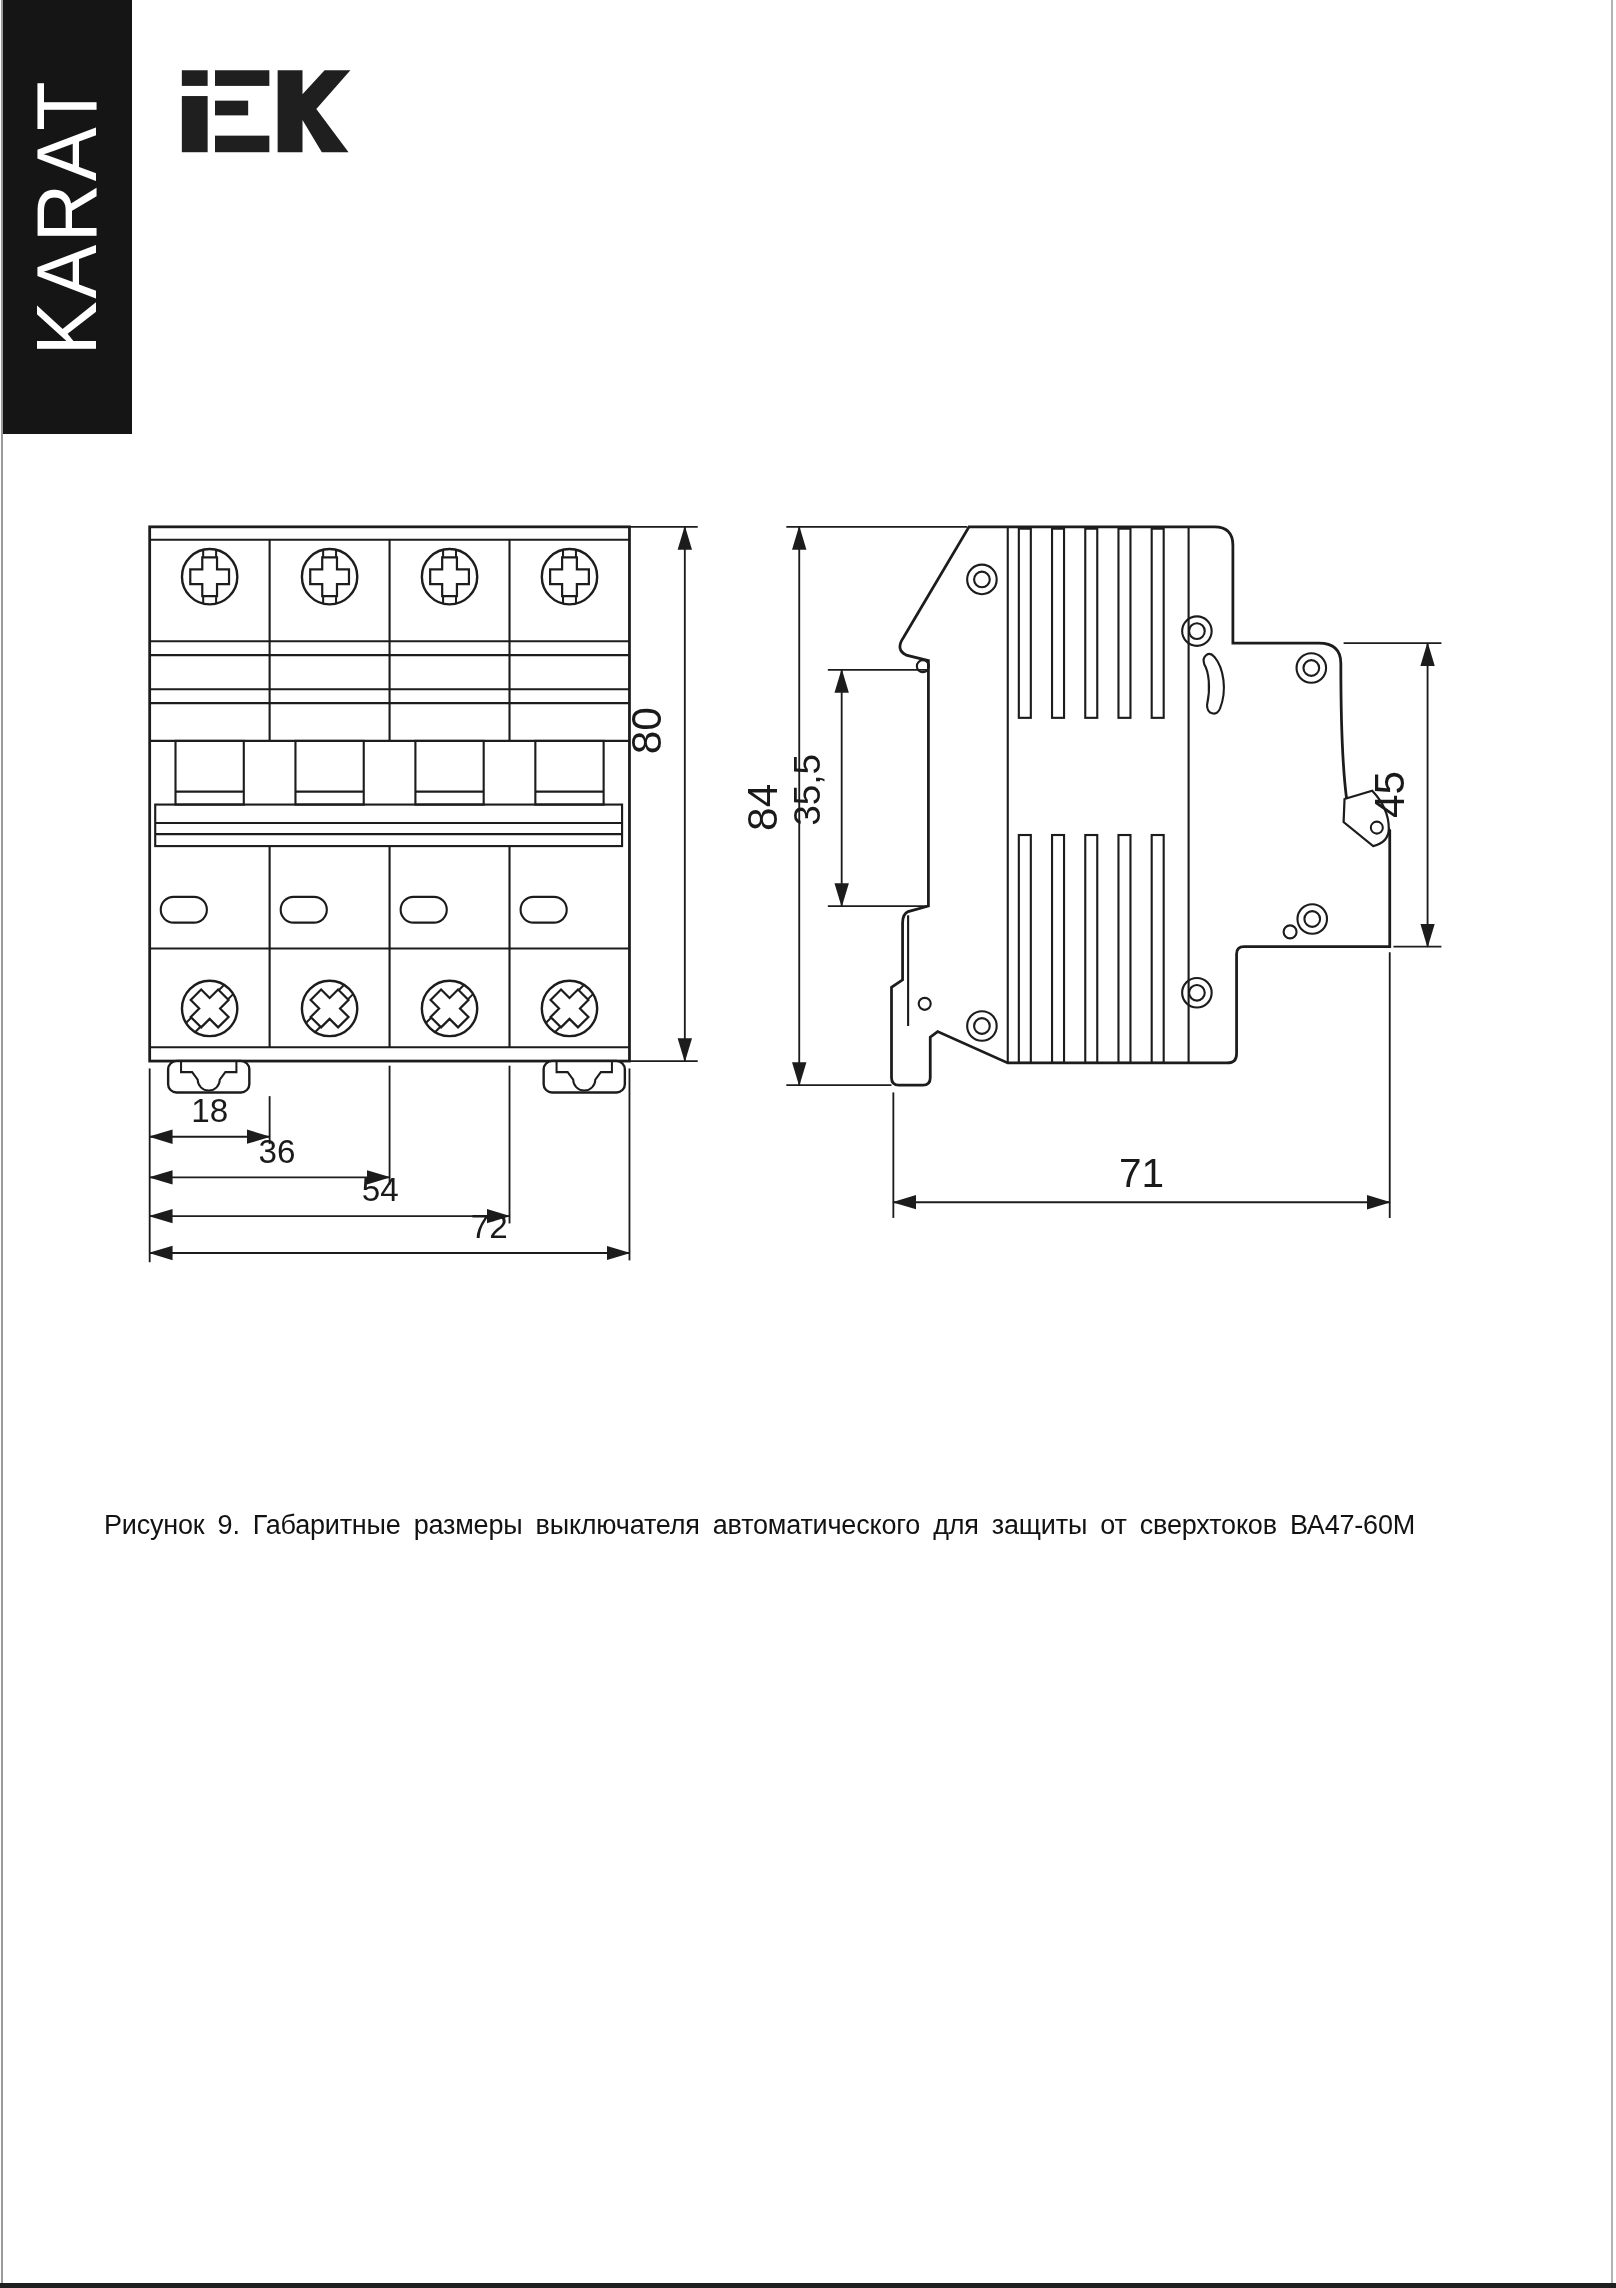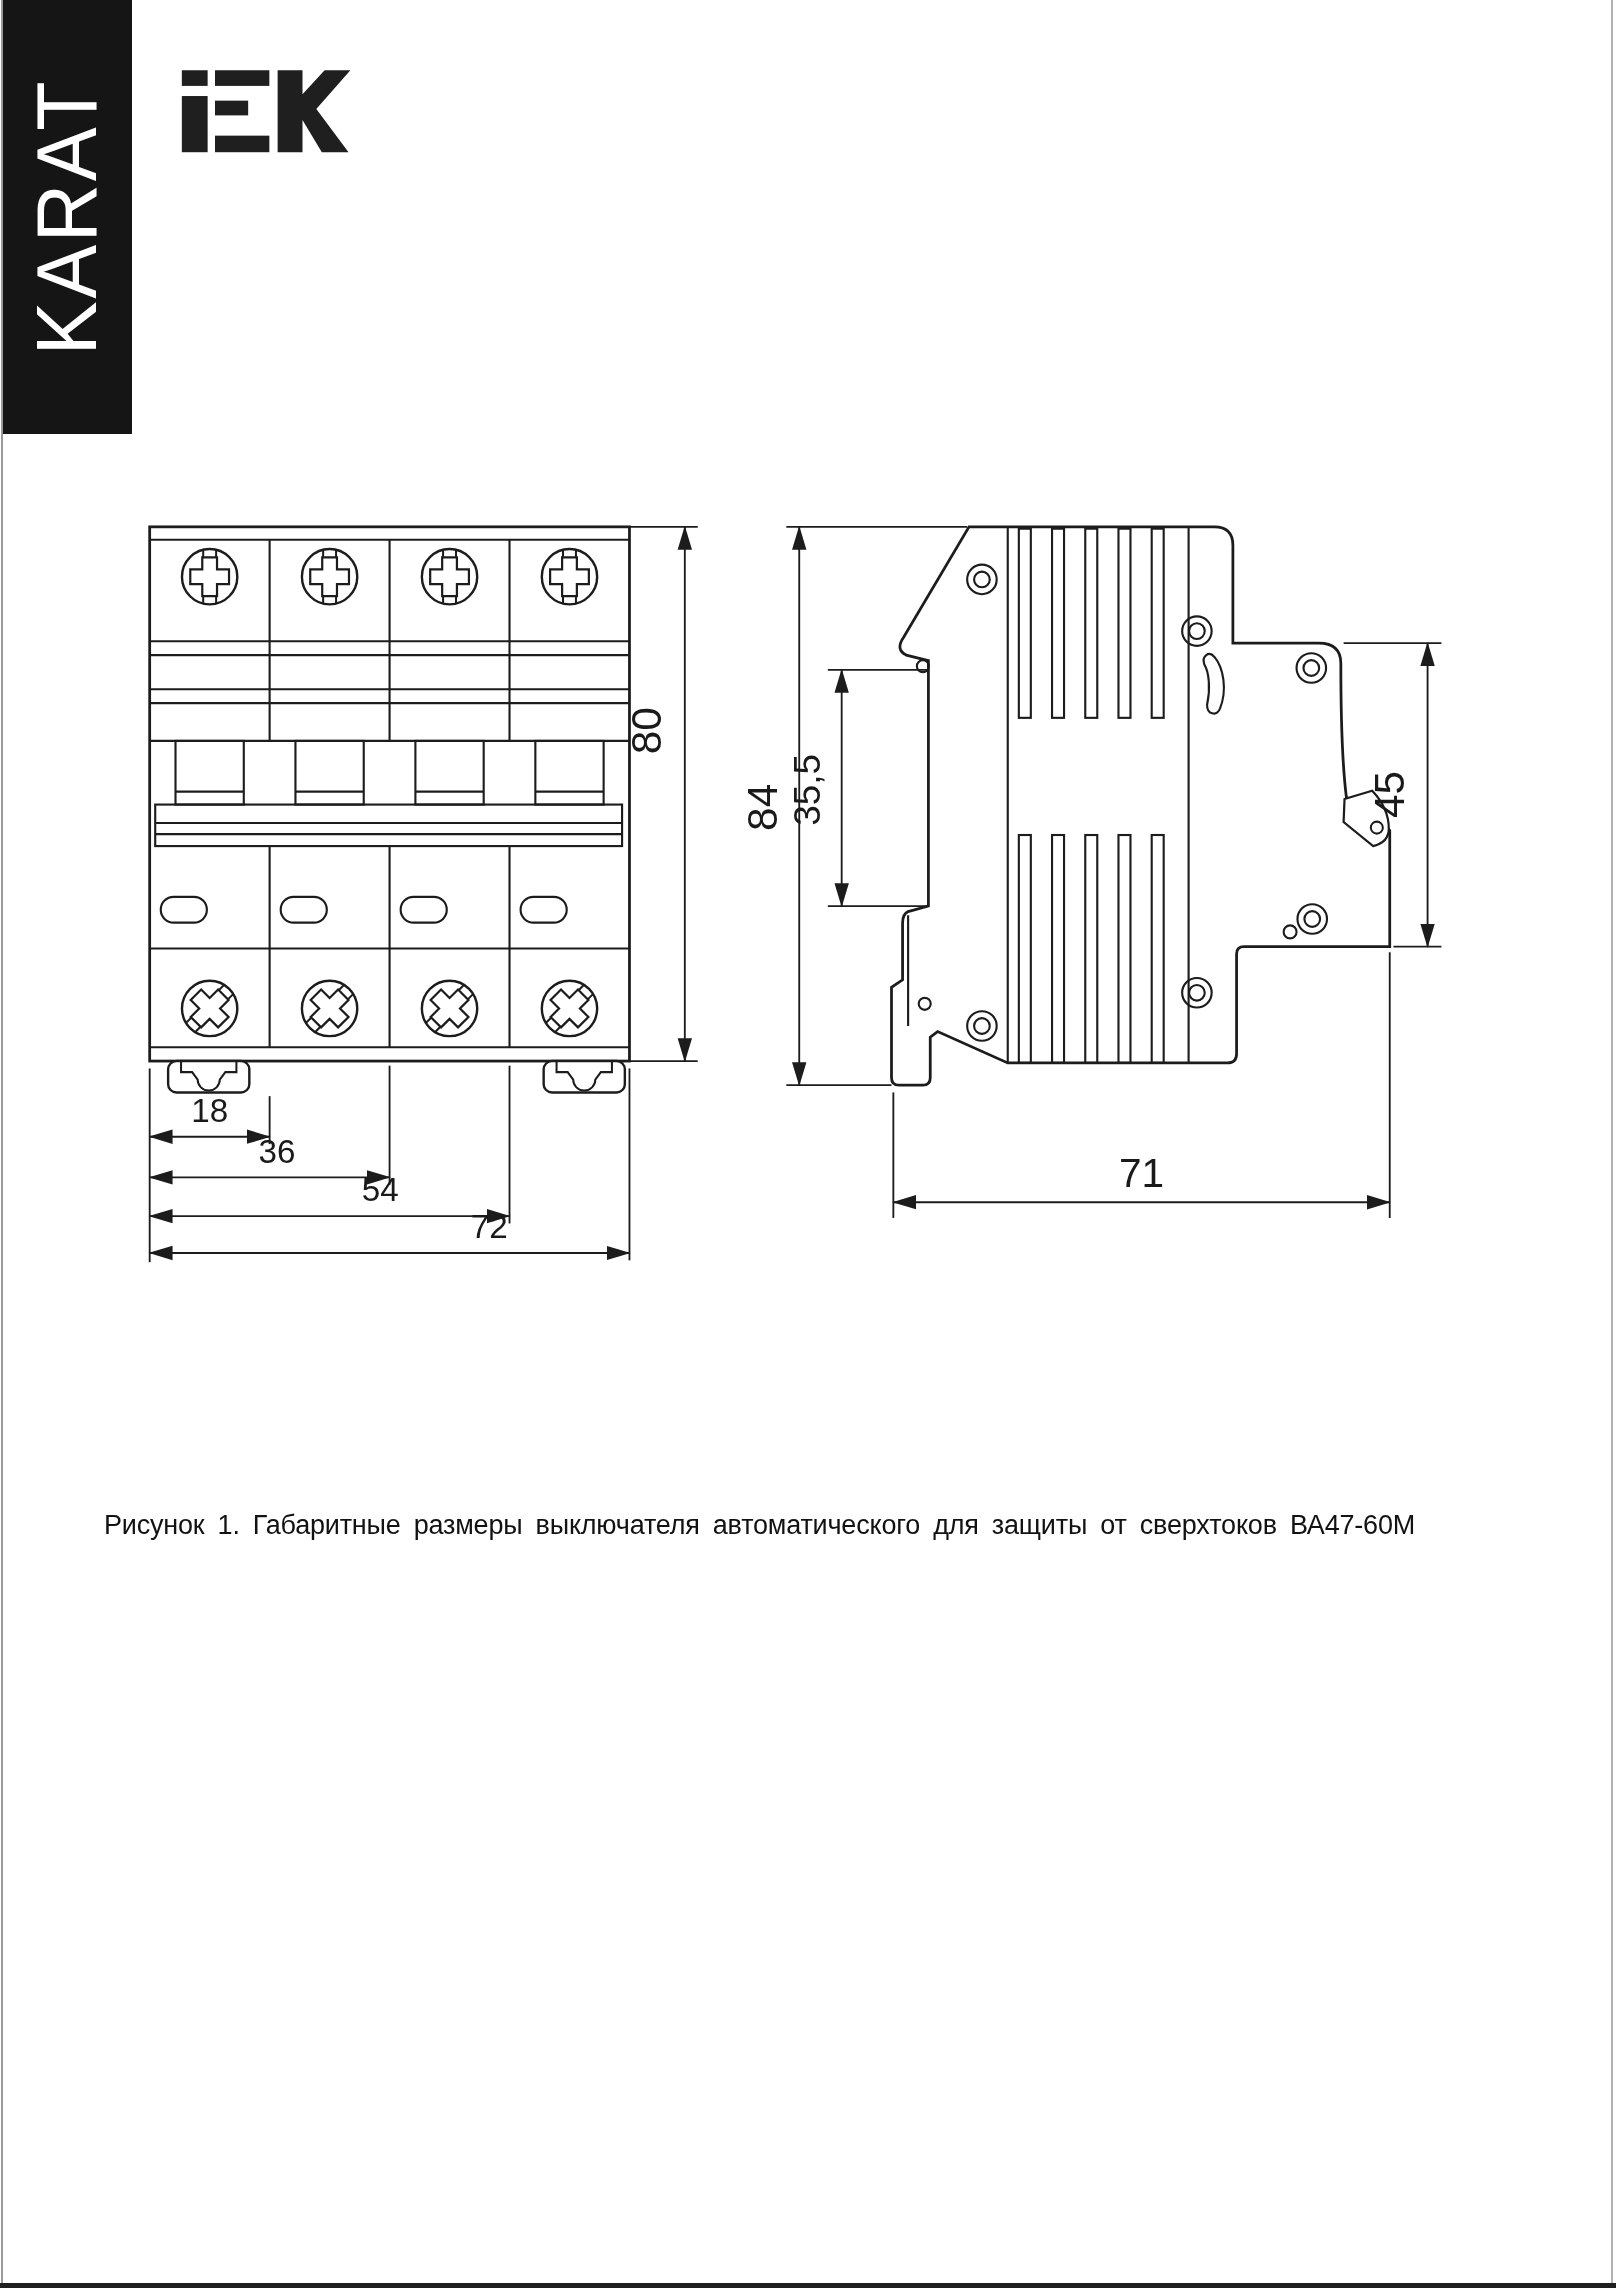--- a/index.html
+++ b/index.html
@@ -234,16 +234,16 @@
         <line x1="1506" y1="1032" x2="1506" y2="1320"></line>
         <line x1="968" y1="1303" x2="1506" y2="1303" marker-start="url(#arr)" marker-end="url(#arr)"></line>
       </g>
       <text transform="translate(842,875) rotate(-90)" font-size="46" text-anchor="middle">84</text>
       <text transform="translate(888,856) rotate(-90)" font-size="40" text-anchor="middle">35,5</text>
       <text transform="translate(1521,861) rotate(-90)" font-size="46" text-anchor="middle">45</text>
       <text x="1237" y="1286" font-size="44" text-anchor="middle">71</text>
     </g>
   </svg>
 
-  <div class="caption">Рисунок 1. Габаритные размеры выключателя автоматического для защиты от сверхтоков ВА47-60М</div>
+  <div class="caption">Рисунок 9. Габаритные размеры выключателя автоматического для защиты от сверхтоков ВА47-60М</div>
 
 </div>
 
 
 </body></html>

